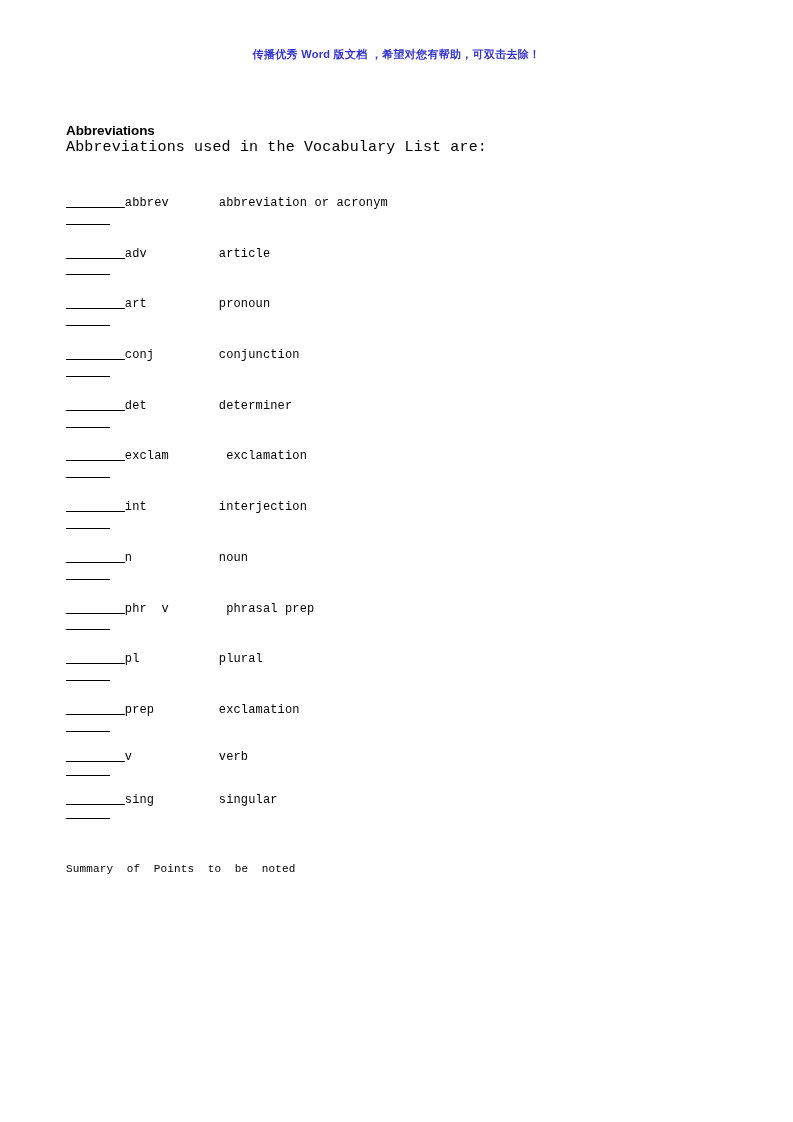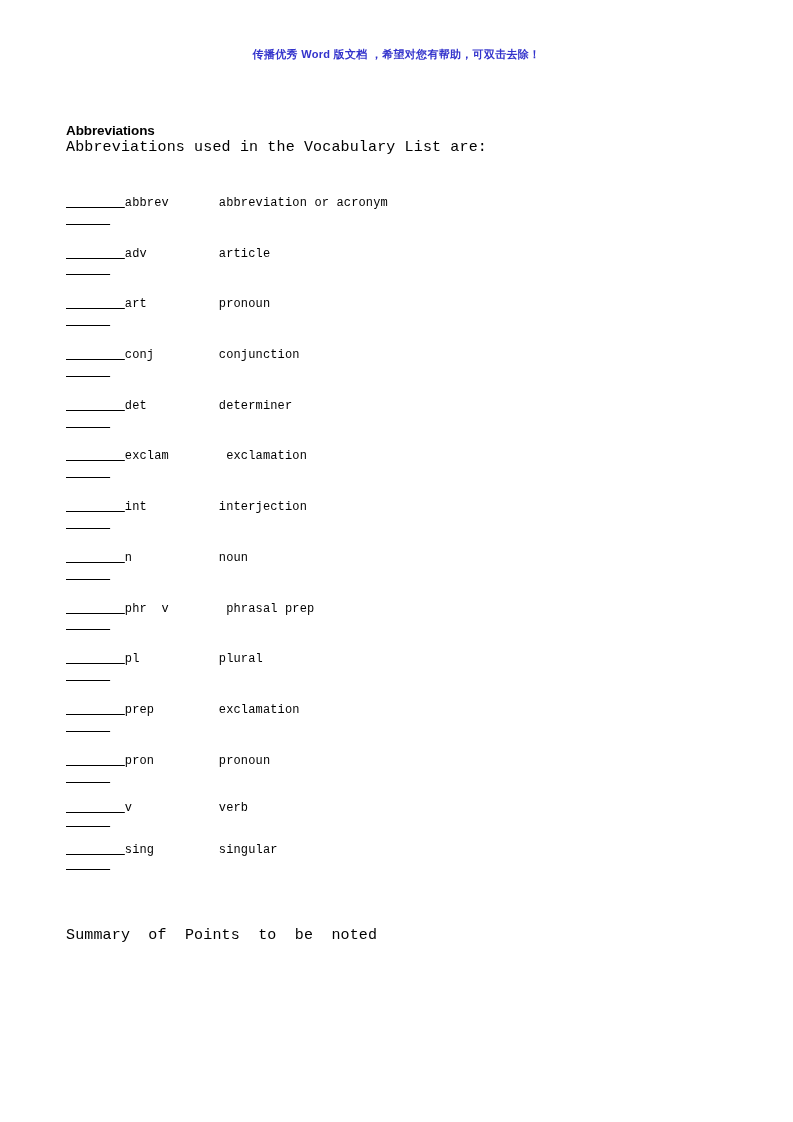--- a/index.html
+++ b/index.html
@@ -89,24 +89,24 @@
   }
 
   .abbrev-def {
     display: inline-block;
     vertical-align: top;
   }
 
   
   .summary-heading {
     font-family: "Liberation Mono", monospace;
-    font-size: 15px;
+    font-size: 11px;
     line-height: 16.9px;
     white-space: pre;
-    margin-top: 56px;
+    margin-top: 40px;
     letter-spacing: 0.15px;
   }
 </style>
 </head>
 <body>
 
 <div id="page">
 
   <div class="promo-header">传播优秀 Word 版文档 ，希望对您有帮助，可双击去除！</div>
 
@@ -159,23 +159,20 @@
 
       <div class="abbrev-row">
         <span class="abbrev-term">pl</span><span class="abbrev-def">plural</span>
       </div>
 
       <div class="abbrev-row">
         <span class="abbrev-term">prep</span><span class="abbrev-def">exclamation</span>
       </div>
 
 
-      <div class="abbrev-row">
-        <span class="abbrev-term">pron</span><span class="abbrev-def">pronoun</span>
-      </div>
 
       <div class="abbrev-row tight">
         <span class="abbrev-term">v</span><span class="abbrev-def">verb</span>
       </div>
 
       <div class="abbrev-row tight">
         <span class="abbrev-term">sing</span><span class="abbrev-def">singular</span>
       </div>
 
     </div>

